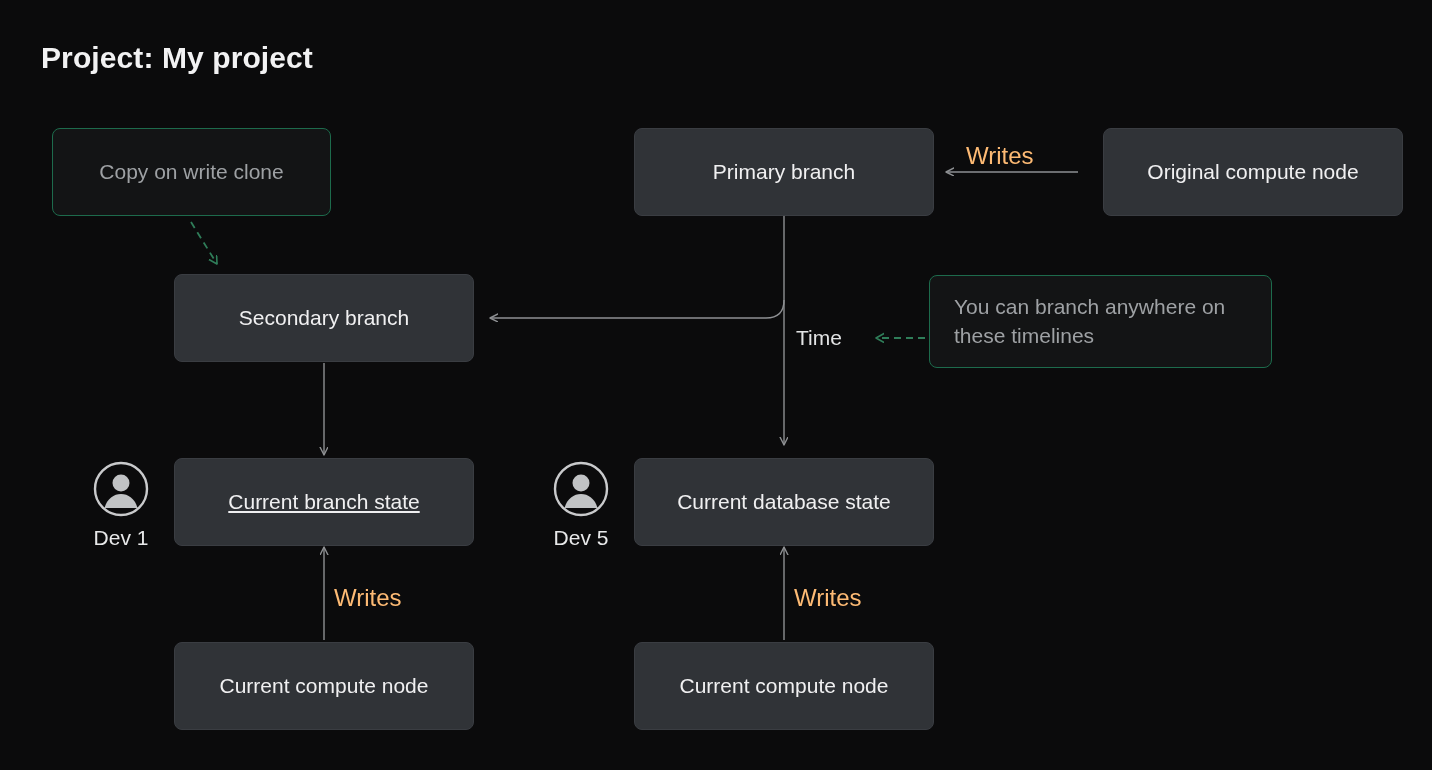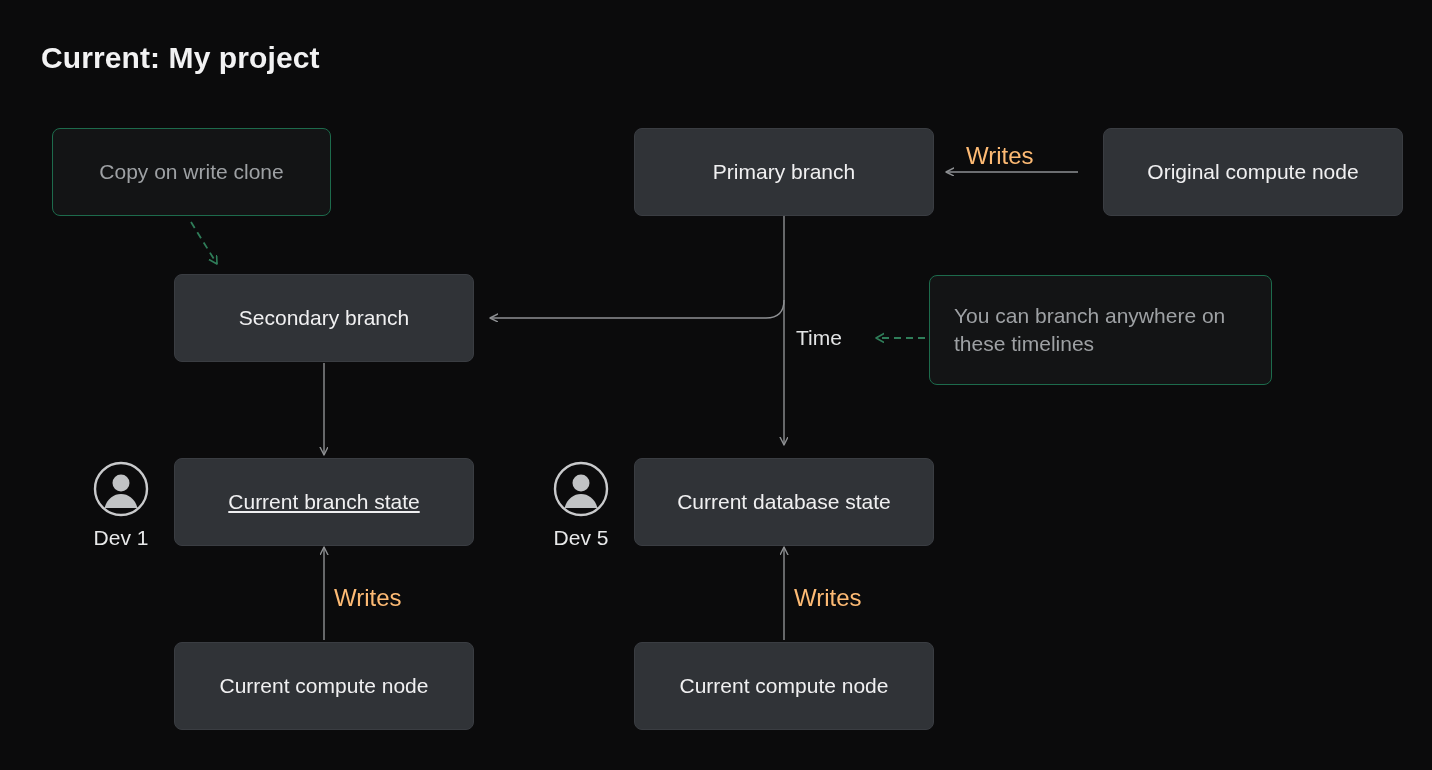--- a/index.html
+++ b/index.html
@@ -90,21 +90,21 @@
     width: 1432px;
     height: 770px;
     pointer-events: none;
   }
 </style>
 </head>
 <body>
 
 <div id="page">
 
-  <div id="page-title">Current: My project</div>
+  <div id="page-title">Project: My project</div>
 
   <svg class="wires" viewBox="0 0 1432 770">
     <defs>
       <marker id="arrow-gray" markerWidth="10" markerHeight="10" refX="8" refY="4" orient="auto" markerUnits="userSpaceOnUse">
         <path d="M0,0 L8,4 L0,8" fill="none" stroke="#8e9093" stroke-width="1.4" stroke-linecap="round" stroke-linejoin="round"></path>
       </marker>
       <marker id="arrow-green" markerWidth="11" markerHeight="11" refX="8" refY="4.5" orient="auto" markerUnits="userSpaceOnUse">
         <path d="M0,0 L8,4.5 L0,9" fill="none" stroke="#2f7d59" stroke-width="1.6" stroke-linecap="round" stroke-linejoin="round"></path>
       </marker>
     </defs>
@@ -144,21 +144,21 @@
   <div class="node" style="left:634px; top:128px; width:300px; height:88px;">Primary branch</div>
 
   <div class="node" style="left:1080px; top:128px; width:300px; height:88px;margin-left:23px;">Original compute node</div>
 
   <div class="edge-label" style="left:966px; top:142px;">Writes</div>
 
   <div class="node" style="left:174px; top:274px; width:300px; height:88px;">Secondary branch</div>
 
   <div class="axis-label" style="left:796px; top:326px;">Time</div>
 
-  <div class="note" style="left:929px; top:275px; width:343px; height:110px;">You can branch anywhere on these timelines</div>
+  <div class="note" style="left:929px; top:275px; width:343px; height:93px;">You can branch anywhere on these timelines</div>
 
   <div class="avatar" style="left:93px; top:461px;">
     <span>
       <svg width="56" height="56" viewBox="0 0 56 56" aria-hidden="true">
         <circle cx="28" cy="28" r="26" fill="none" stroke="#c9cacc" stroke-width="2.4"></circle>
         <circle cx="28" cy="22" r="8.5" fill="#c1c3c5"></circle>
         <path d="M11.5,47 C14,37.5 21,33 28,33 C35,33 42,37.5 44.5,47 Z" fill="#c1c3c5"></path>
       </svg>
     </span>
     <span class="avatar-caption">Dev 1</span>

